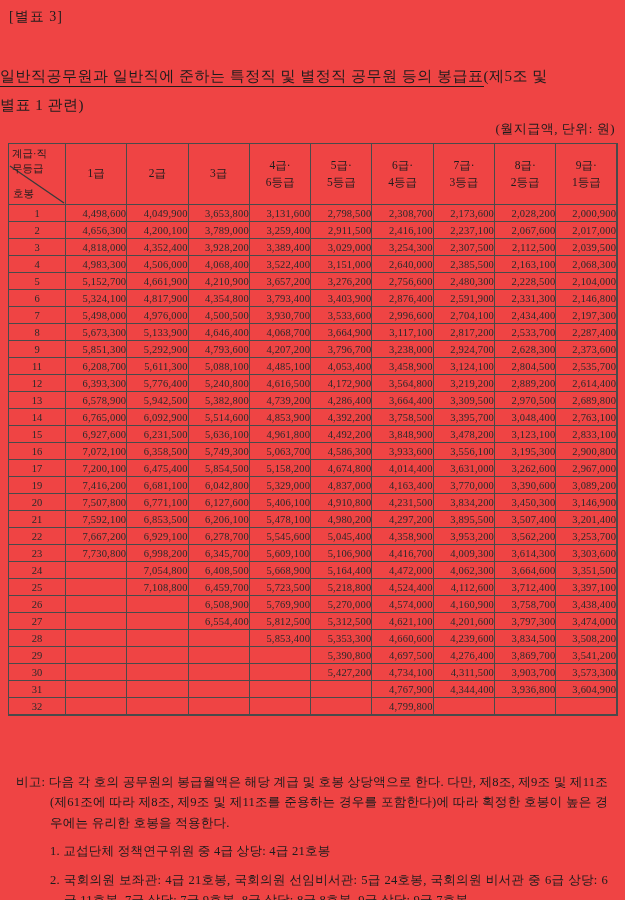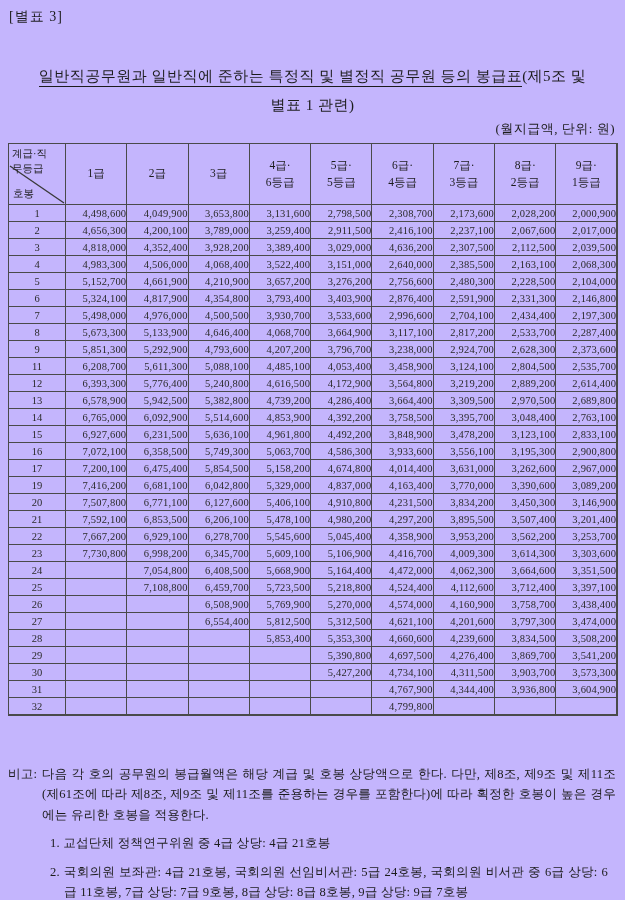--- a/index.html
+++ b/index.html
@@ -6,36 +6,35 @@
     margin: 0;
     padding: 0;
     background: #ffffff;
     font-family: "Liberation Serif", "DejaVu Serif", serif;
     color: #1c1c1c;
   }
   .page {
     position: relative;
     width: 625px;
     height: 900px;
-    background: #c4b5fd;
+    background: #ef4444;
     overflow: hidden;
   }
   .annex-label {
     position: absolute;
     top: 8px;
     left: 9px;
     font-size: 14px;
     letter-spacing: 1px;
   }
   .title-block {
     position: absolute;
     top: 62px;
     left: 0;
     width: 100%;
-    text-align: center;
     font-size: 15px;
     line-height: 1.95;
     letter-spacing: 0.5px;
   }
   .title-underline {
     border-bottom: 1.5px solid #1c1c1c;
     padding-bottom: 2px;
   }
   .unit-note {
     position: absolute;
@@ -111,21 +110,21 @@
   .notes {
     position: absolute;
     top: 764px;
     left: 8px;
     width: 608px;
     font-size: 12.6px;
     line-height: 1.62;
     letter-spacing: 0.2px;
   }
   .bigo {
-    margin: 0;
+    margin: 8px;
     padding-left: 34px;
     text-indent: -34px;
     text-align: justify;
   }
   .note-item {
     margin: 8px;
     padding-left: 48px;
     text-indent: -14px;
     text-align: justify;
   }
@@ -226,21 +225,21 @@
           <td class="val">2,067,600</td>
           <td class="val">2,017,000</td>
         </tr>
         <tr>
           <td class="hobong">3</td>
           <td class="val">4,818,000</td>
           <td class="val">4,352,400</td>
           <td class="val">3,928,200</td>
           <td class="val">3,389,400</td>
           <td class="val">3,029,000</td>
-          <td class="val">4,636,200</td>
+          <td class="val">3,254,300</td>
           <td class="val">2,307,500</td>
           <td class="val">2,112,500</td>
           <td class="val">2,039,500</td>
         </tr>
         <tr>
           <td class="hobong">4</td>
           <td class="val">4,983,300</td>
           <td class="val">4,506,000</td>
           <td class="val">4,068,400</td>
           <td class="val">3,522,400</td>

